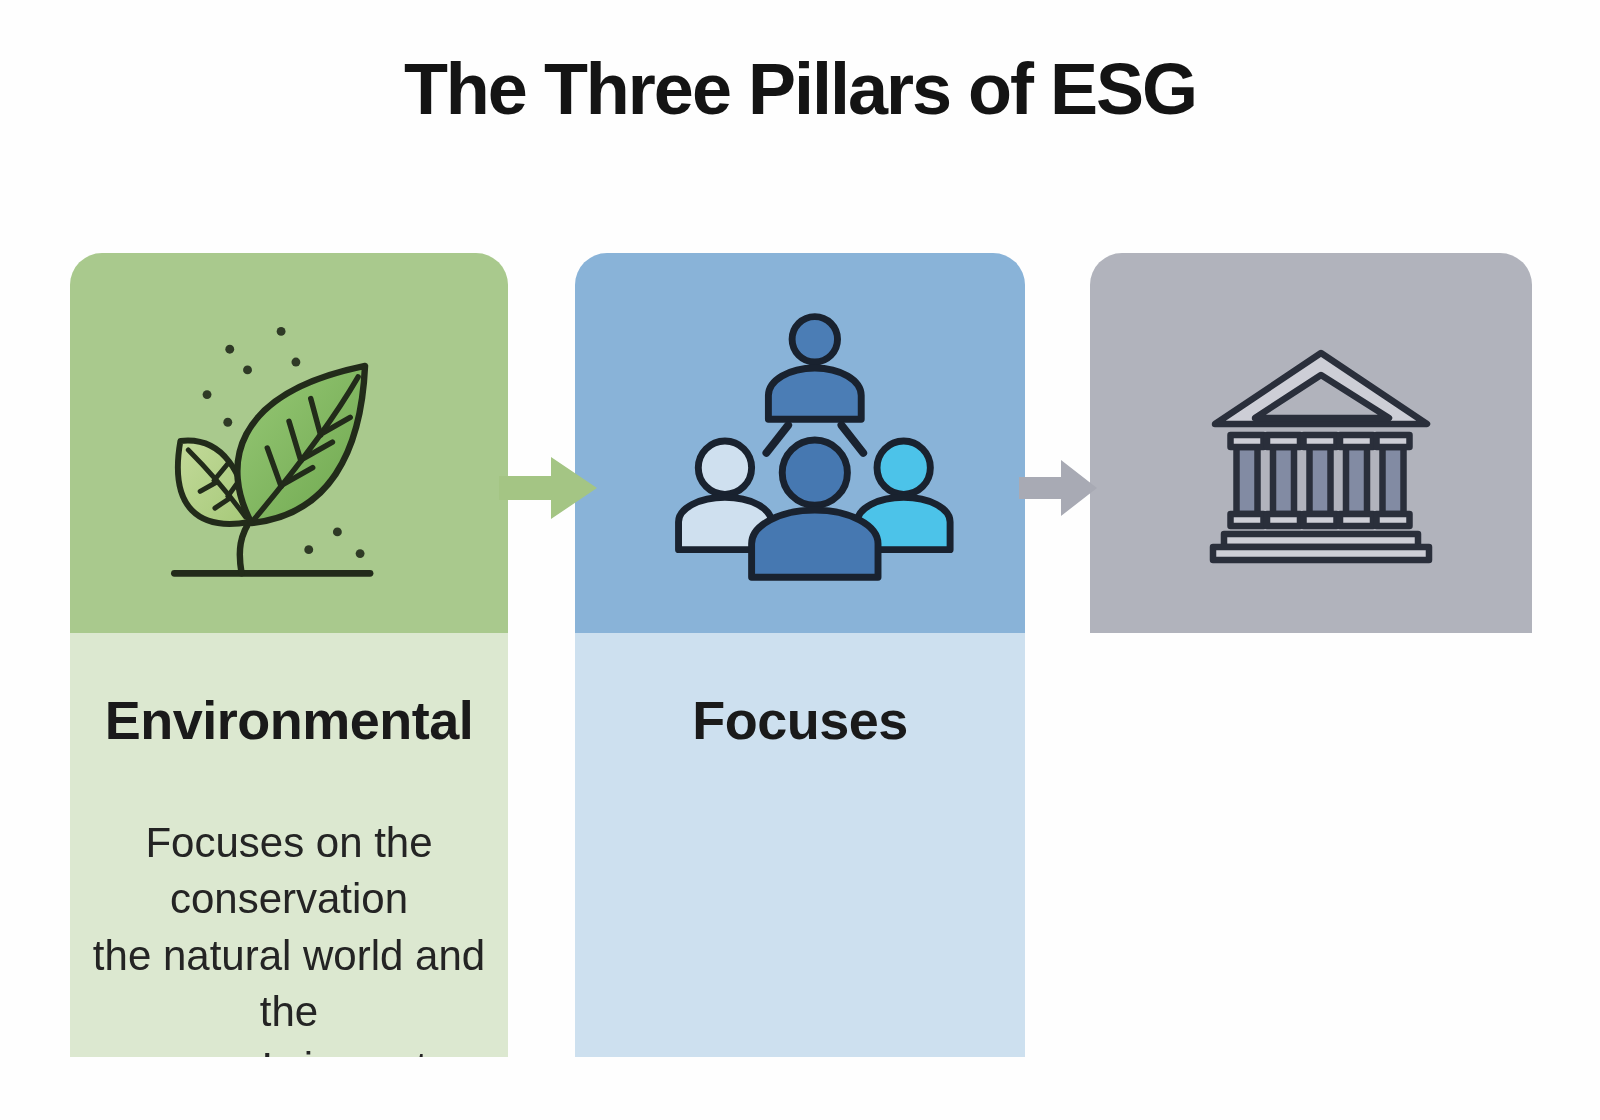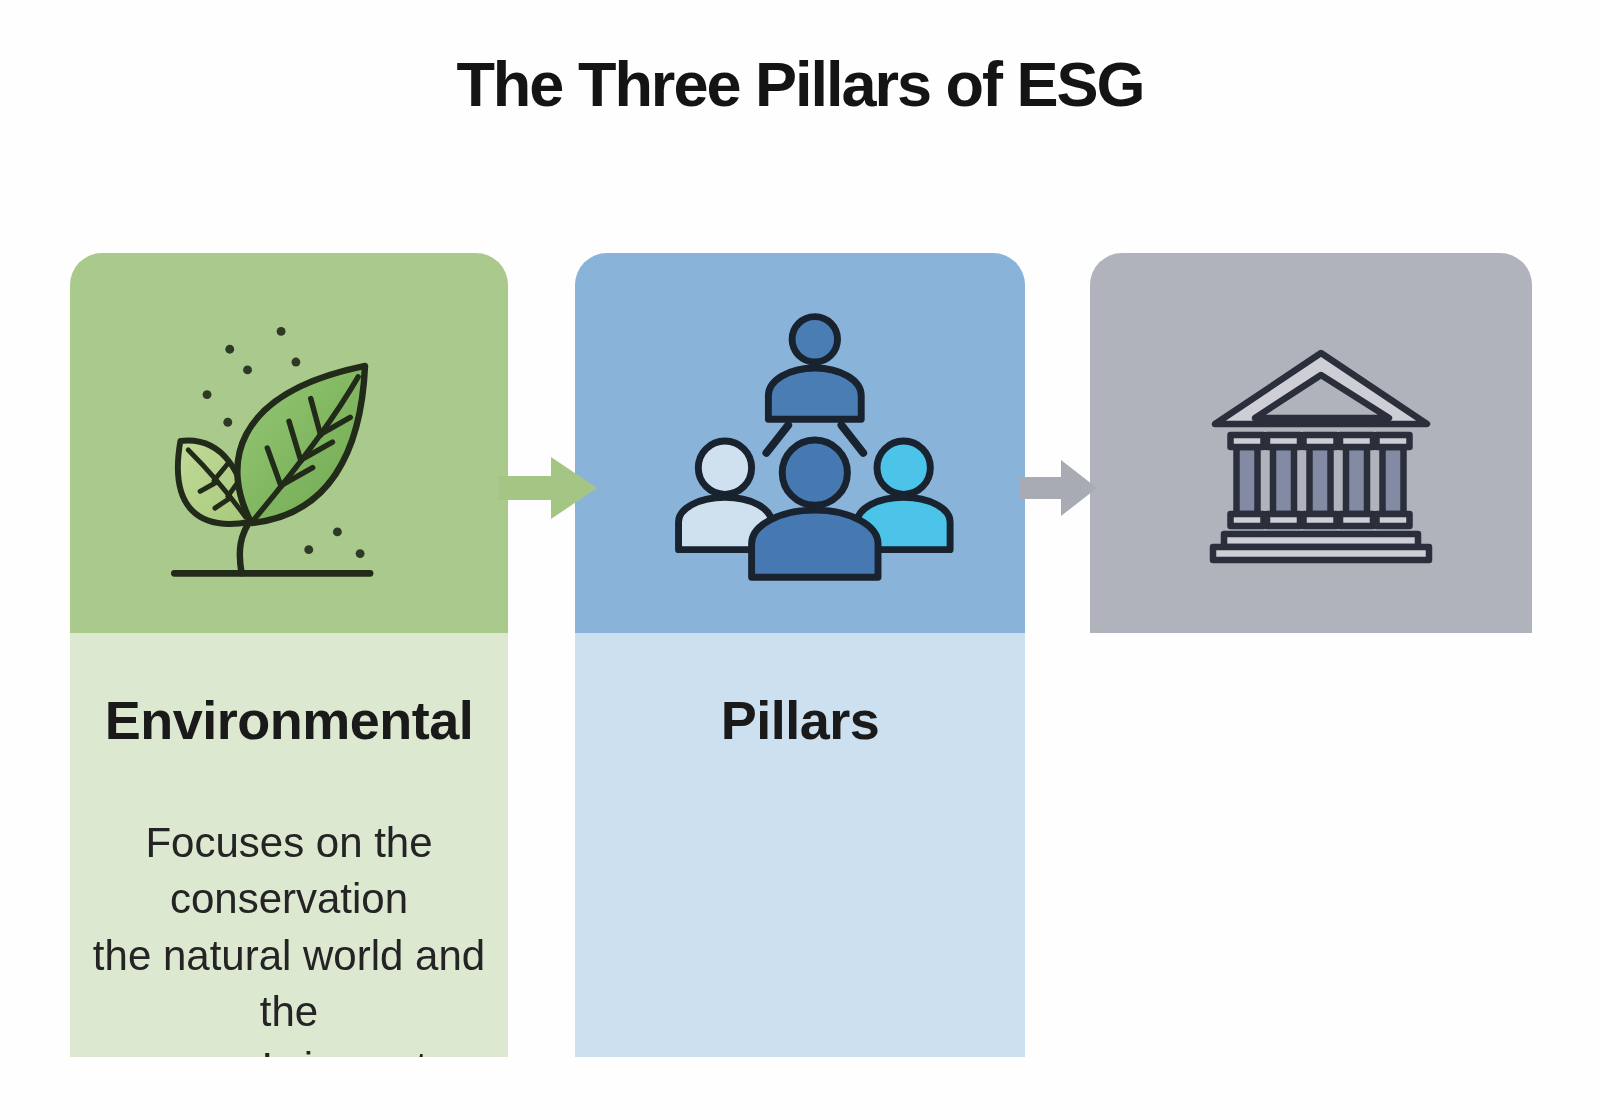--- a/index.html
+++ b/index.html
@@ -4,21 +4,21 @@
 <style>
   html,body { margin:0; padding:0; background:#ffffff; }
   .canvas {
     position:relative; width:1600px; height:1120px; overflow:hidden;
     background:#fefefe;
     font-family:"Liberation Sans","DejaVu Sans",sans-serif;
   }
   .title {
     position:absolute; top:48px; left:0; width:100%;
     margin:0; text-align:center;
-    font-size:63px; font-weight:700; letter-spacing:-2px; color:#141414;
+    font-size:72px; font-weight:700; letter-spacing:-2px; color:#141414;
   }
   .card {
     position:absolute; top:253px; height:804px;
     border-radius:32px 32px 0 0; overflow:hidden;
   }
   .card-env { left:70px;  width:438px; }
   .card-soc { left:575px; width:450px; }
   .card-gov { left:1090px; width:442px; }
   .card-header { height:380px; display:flex; align-items:center; justify-content:center; }
   .env-header { background:#a9c98d; }
@@ -117,21 +117,21 @@
 
           <circle cx="265" cy="185" r="27" fill="#4cc3e9"></circle>
           <path d="M218,268 V240 A47,25 0 0 1 312,240 V268 Z" fill="#4cc3e9"></path>
 
           <circle cx="175" cy="190" r="33" fill="#4678b1"></circle>
           <path d="M111,296 V262 A64,34 0 0 1 239,262 V296 Z" fill="#4678b1"></path>
         </g>
       </svg>
     </div>
     <div class="card-body soc-body">
-      <h2>Pillars</h2>
+      <h2>Focuses</h2>
     </div>
   </section>
 
   <section class="card card-gov">
     <div class="card-header gov-header">
       <svg class="bank-offset" viewBox="0 0 300 250" width="300" height="250">
         <g stroke="#2a2f3b" stroke-width="6.5" stroke-linejoin="round">
 
           <path d="M160,24 L266,95 L54,95 Z" fill="#cdced6"></path>
           <path d="M160,46 L228,89 L94,89 Z" fill="#b1b3bc"></path>

